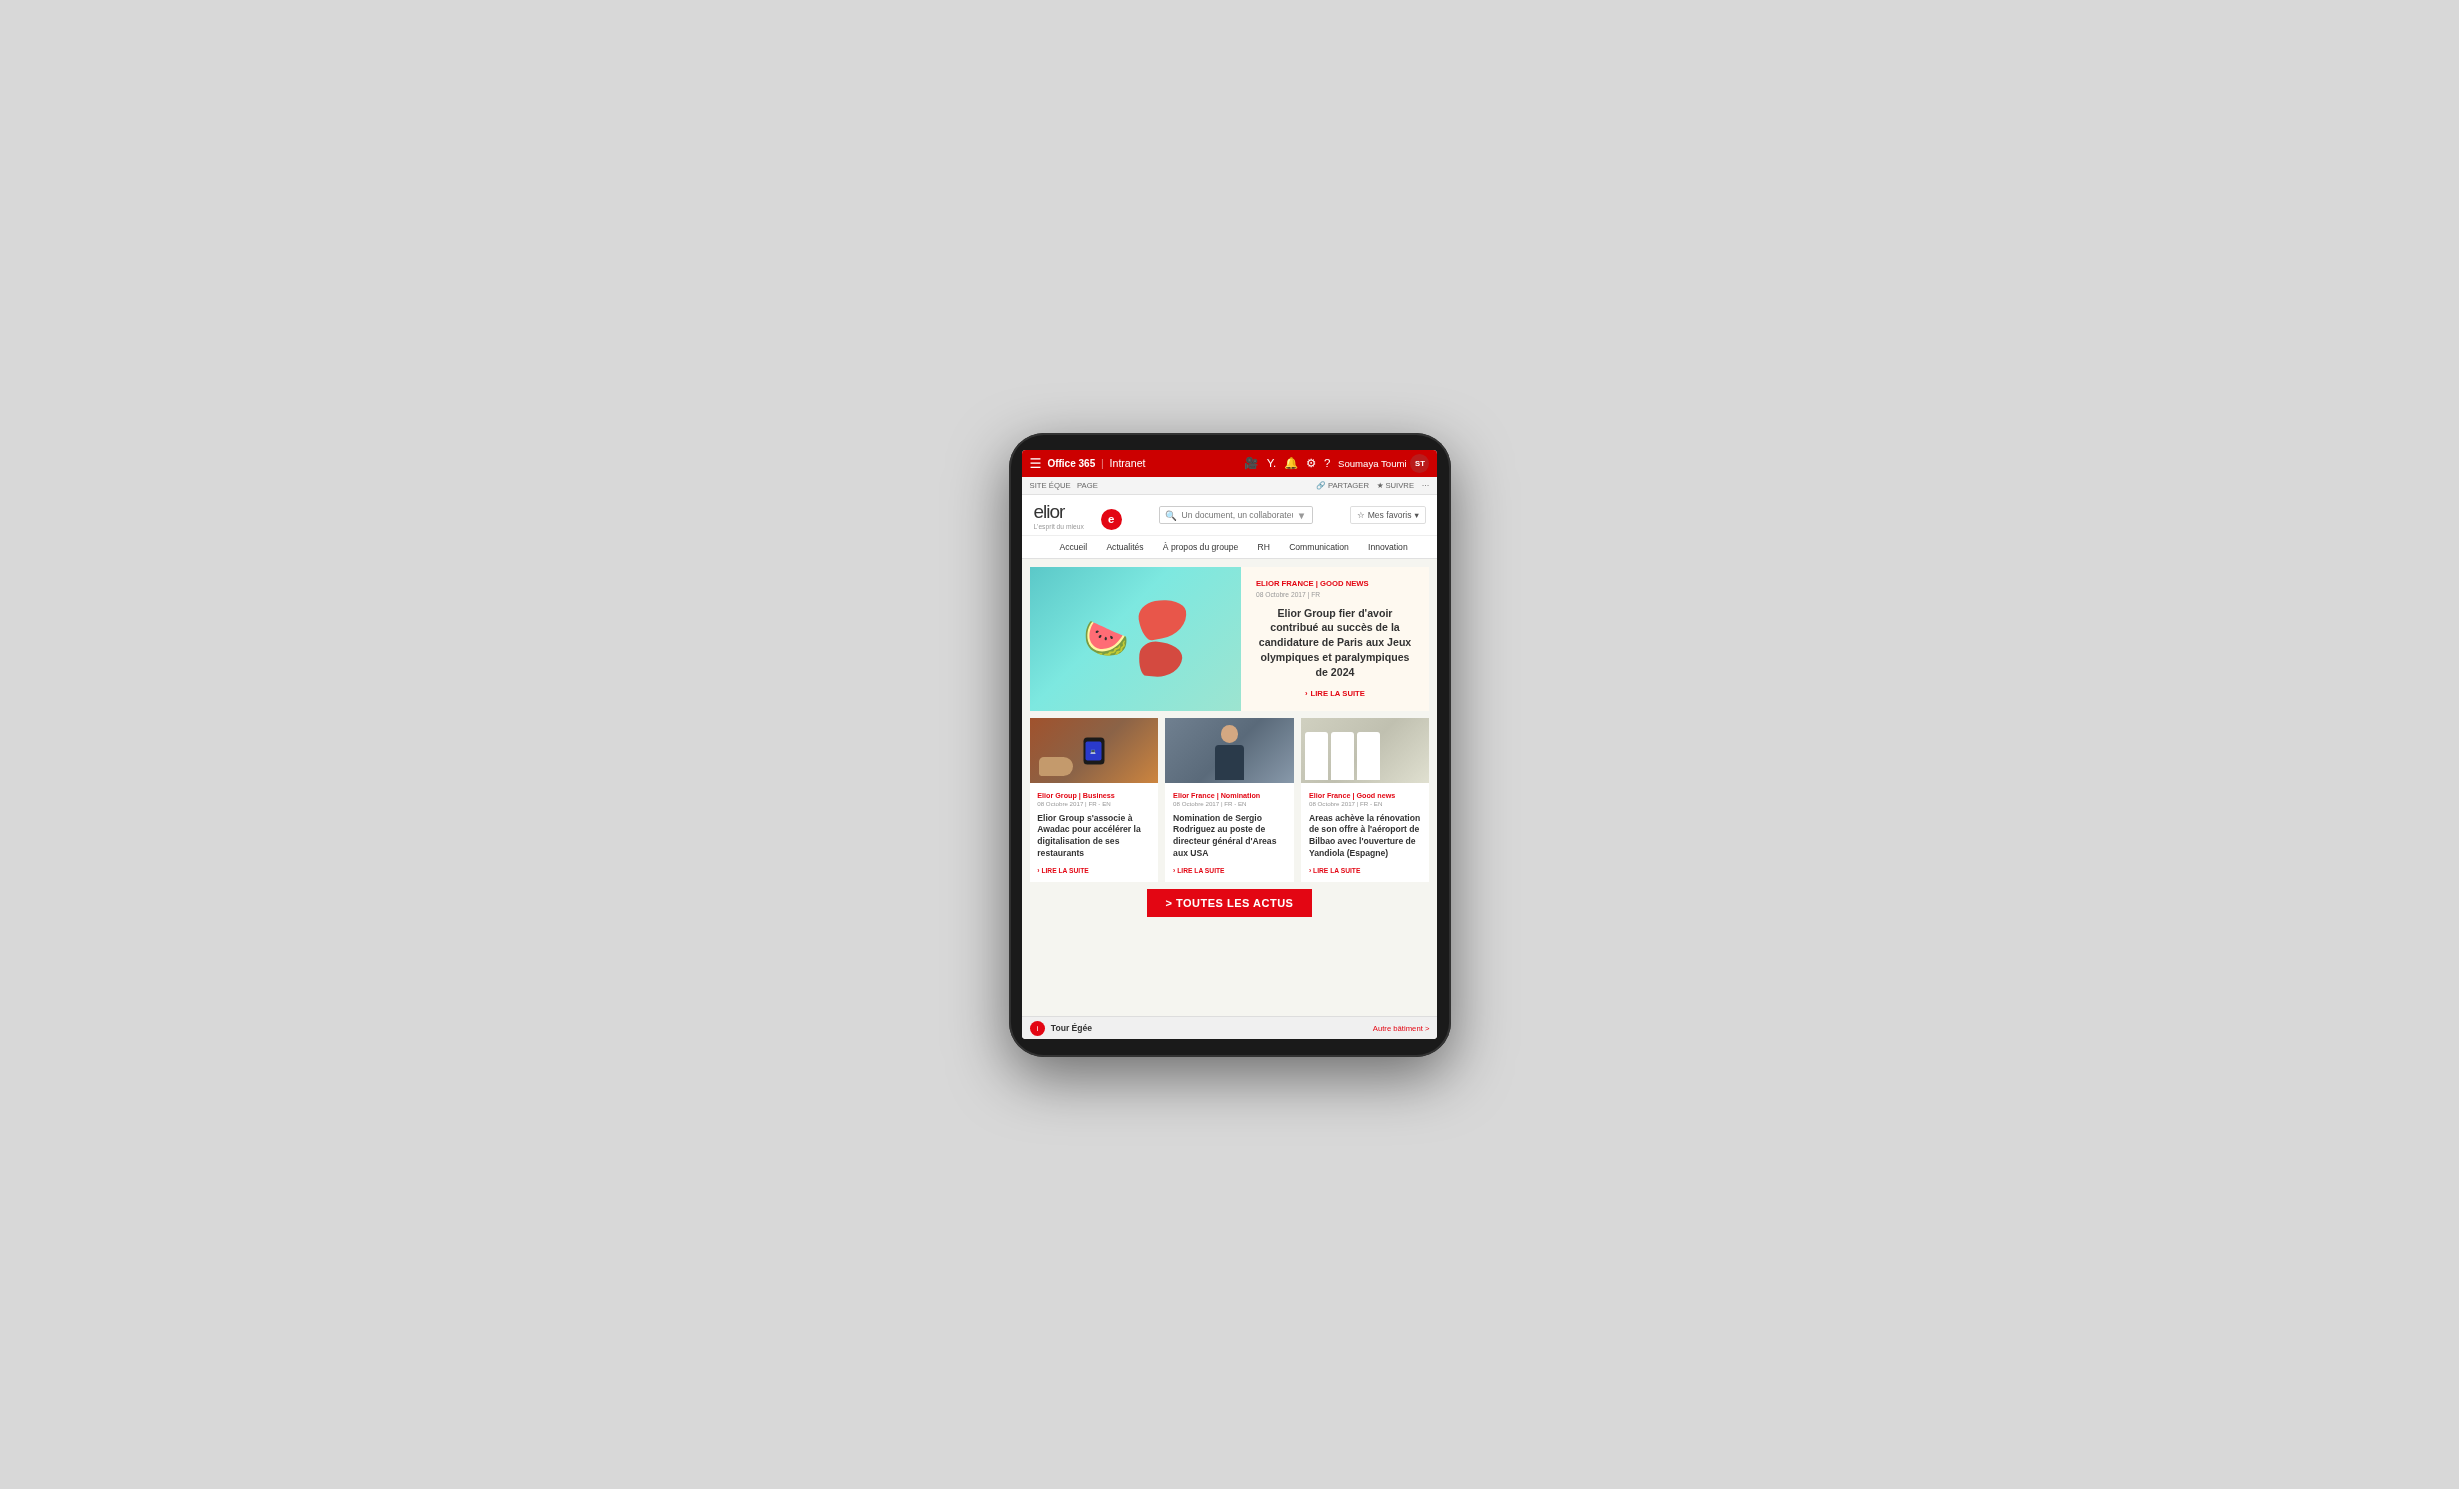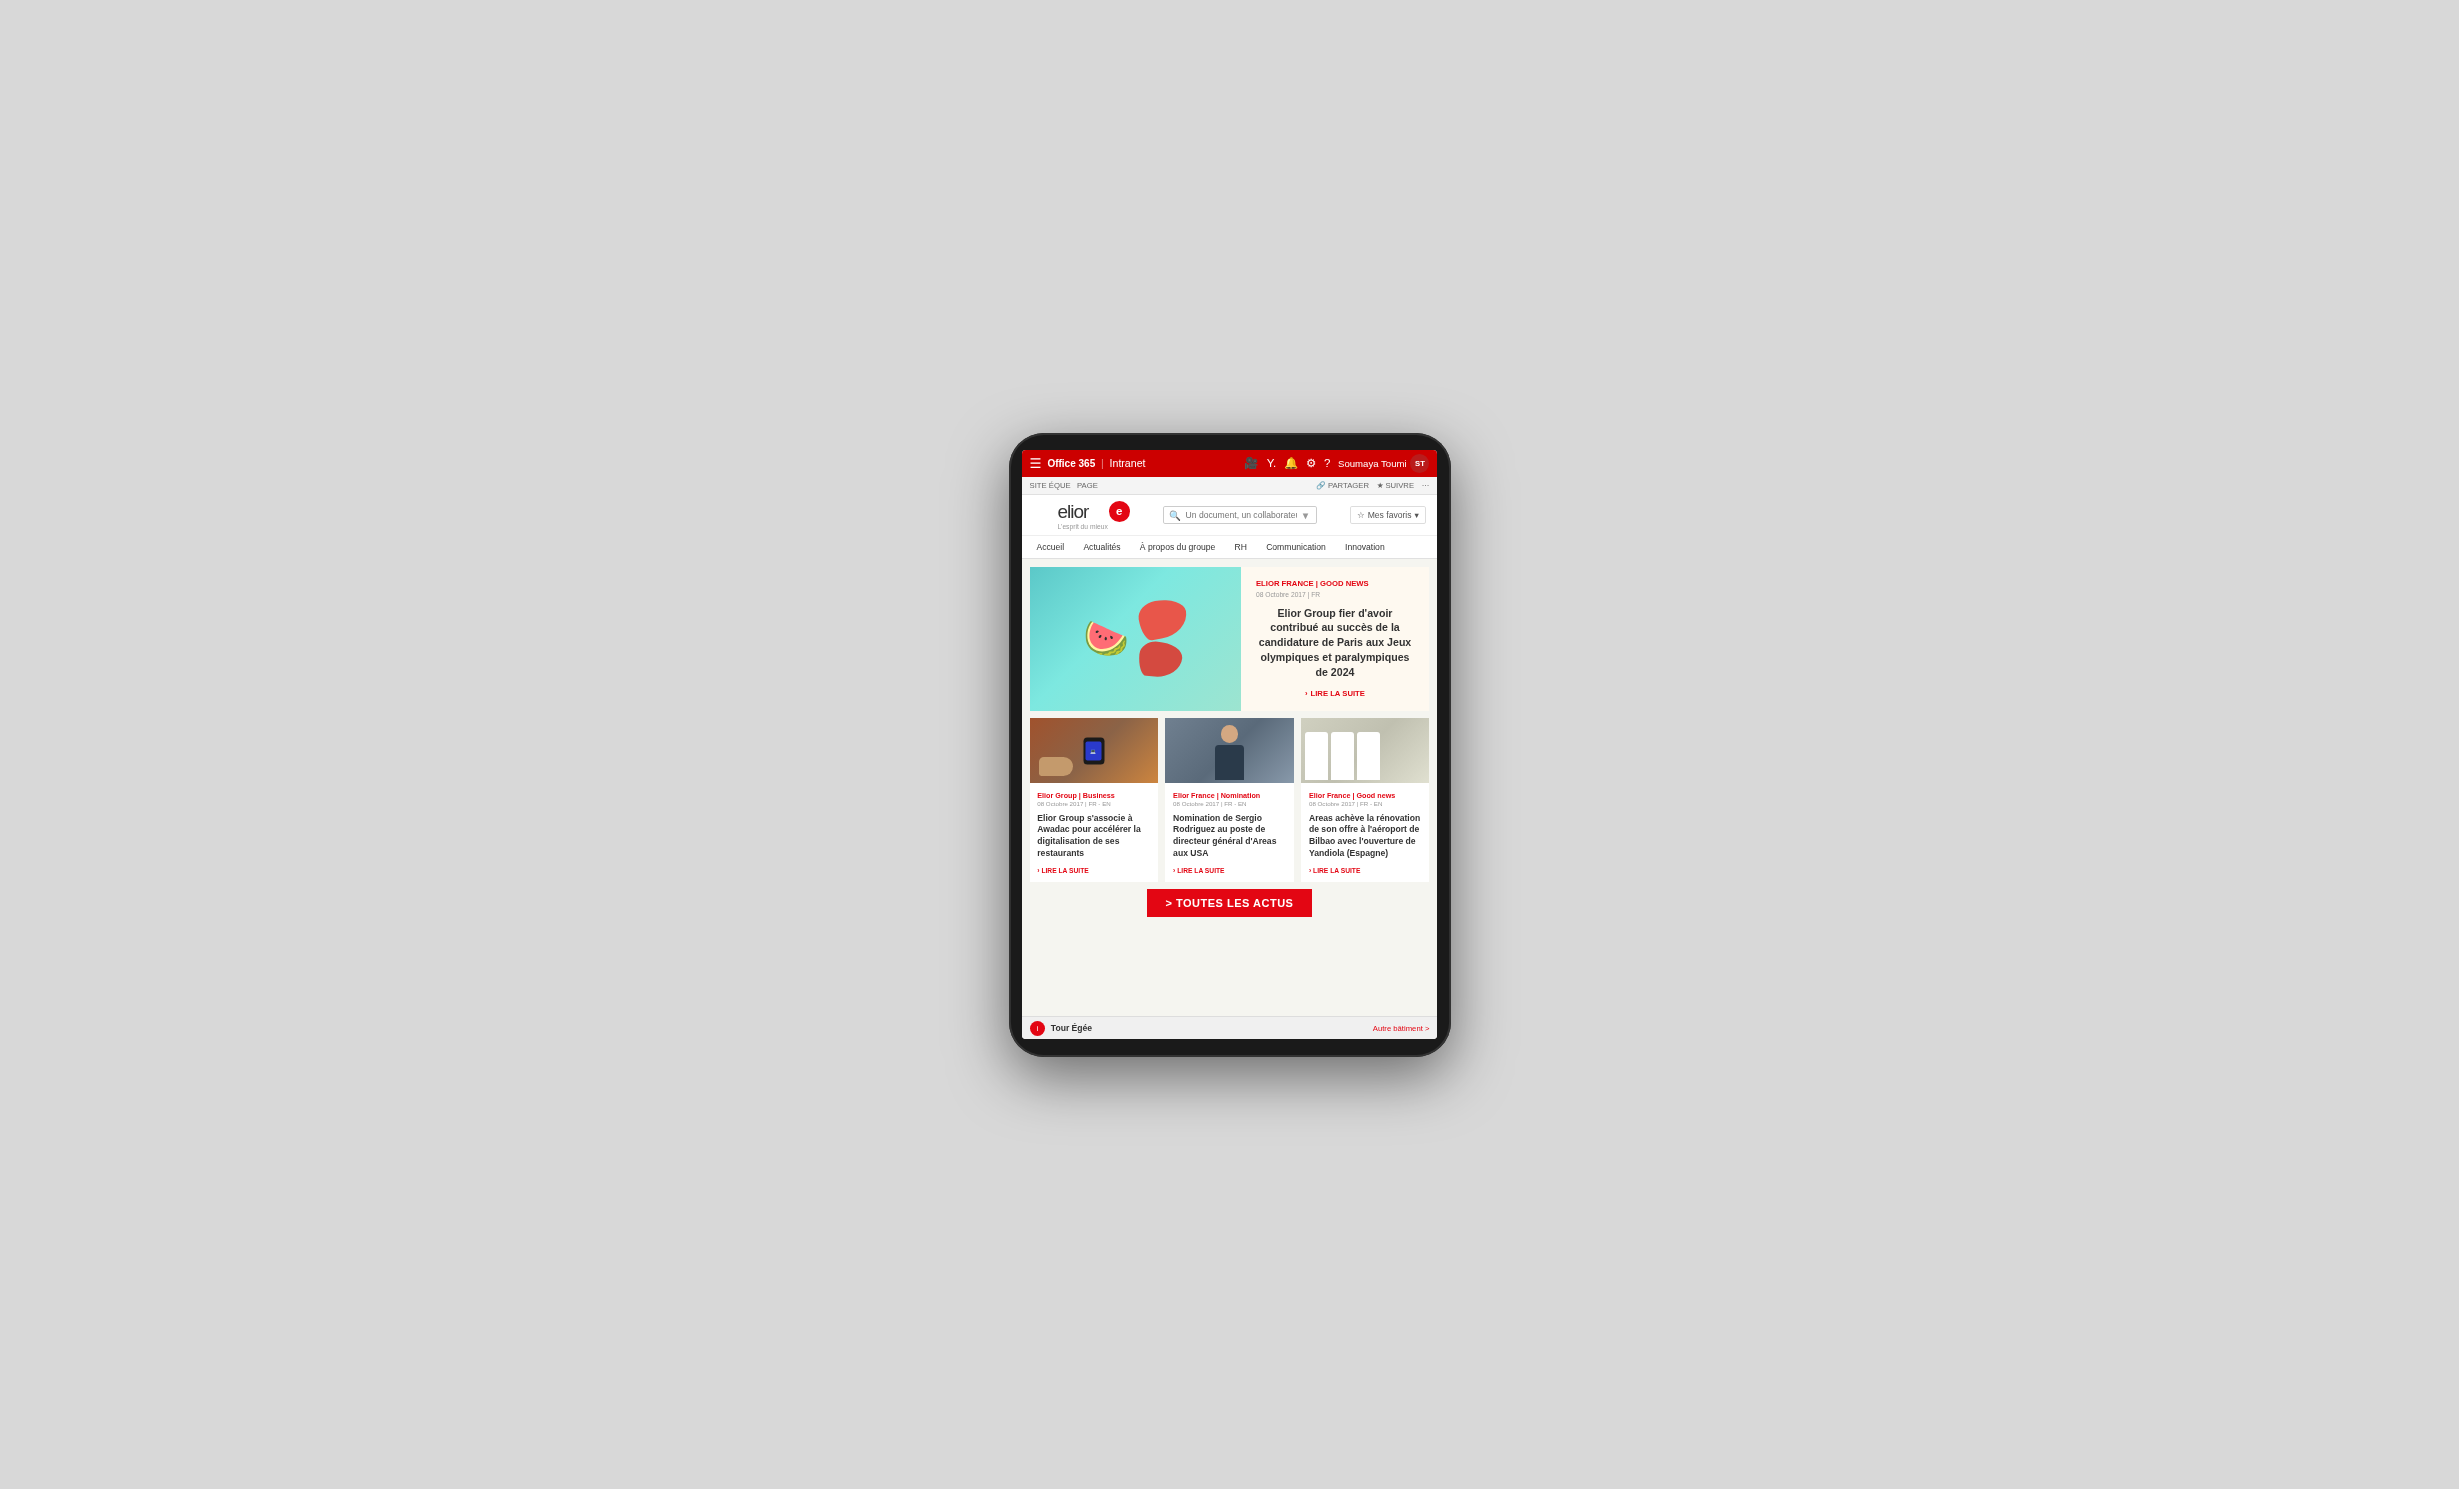--- a/index.html
+++ b/index.html
@@ -139,23 +139,22 @@
       padding: 5.8px 11.5px;
       display: flex;
       align-items: center;
       justify-content: space-between;
       border-bottom: 1px solid #eee;
       flex-shrink: 0;
     }
 
     .elior-logo {
       display: flex;
-      align-items: flex-start;
-      gap: 1px;
-      margin-left: 24px;
+      align-items: flex-end;
+      gap: 17px;
     }
 
     .logo-text {
       font-size: 19px;
       font-weight: 300;
       color: #333;
       letter-spacing: -1px;
     }
 
     .logo-e {
@@ -216,21 +215,21 @@
       border: 1px solid #ddd;
       padding: 2.9px 5.8px;
       border-radius: 1.9px;
     }
 
     
     .nav-bar {
       background: white;
       border-bottom: 1.9px solid #e0e0e0;
       display: flex;
-      padding: 0 5px;
+      padding: 0 28px;
       flex-shrink: 0;
     }
 
     .nav-item {
       padding: 5.8px 9.6px;
       font-size: 8.6px;
       color: #333;
       cursor: pointer;
       white-space: nowrap;
     }

